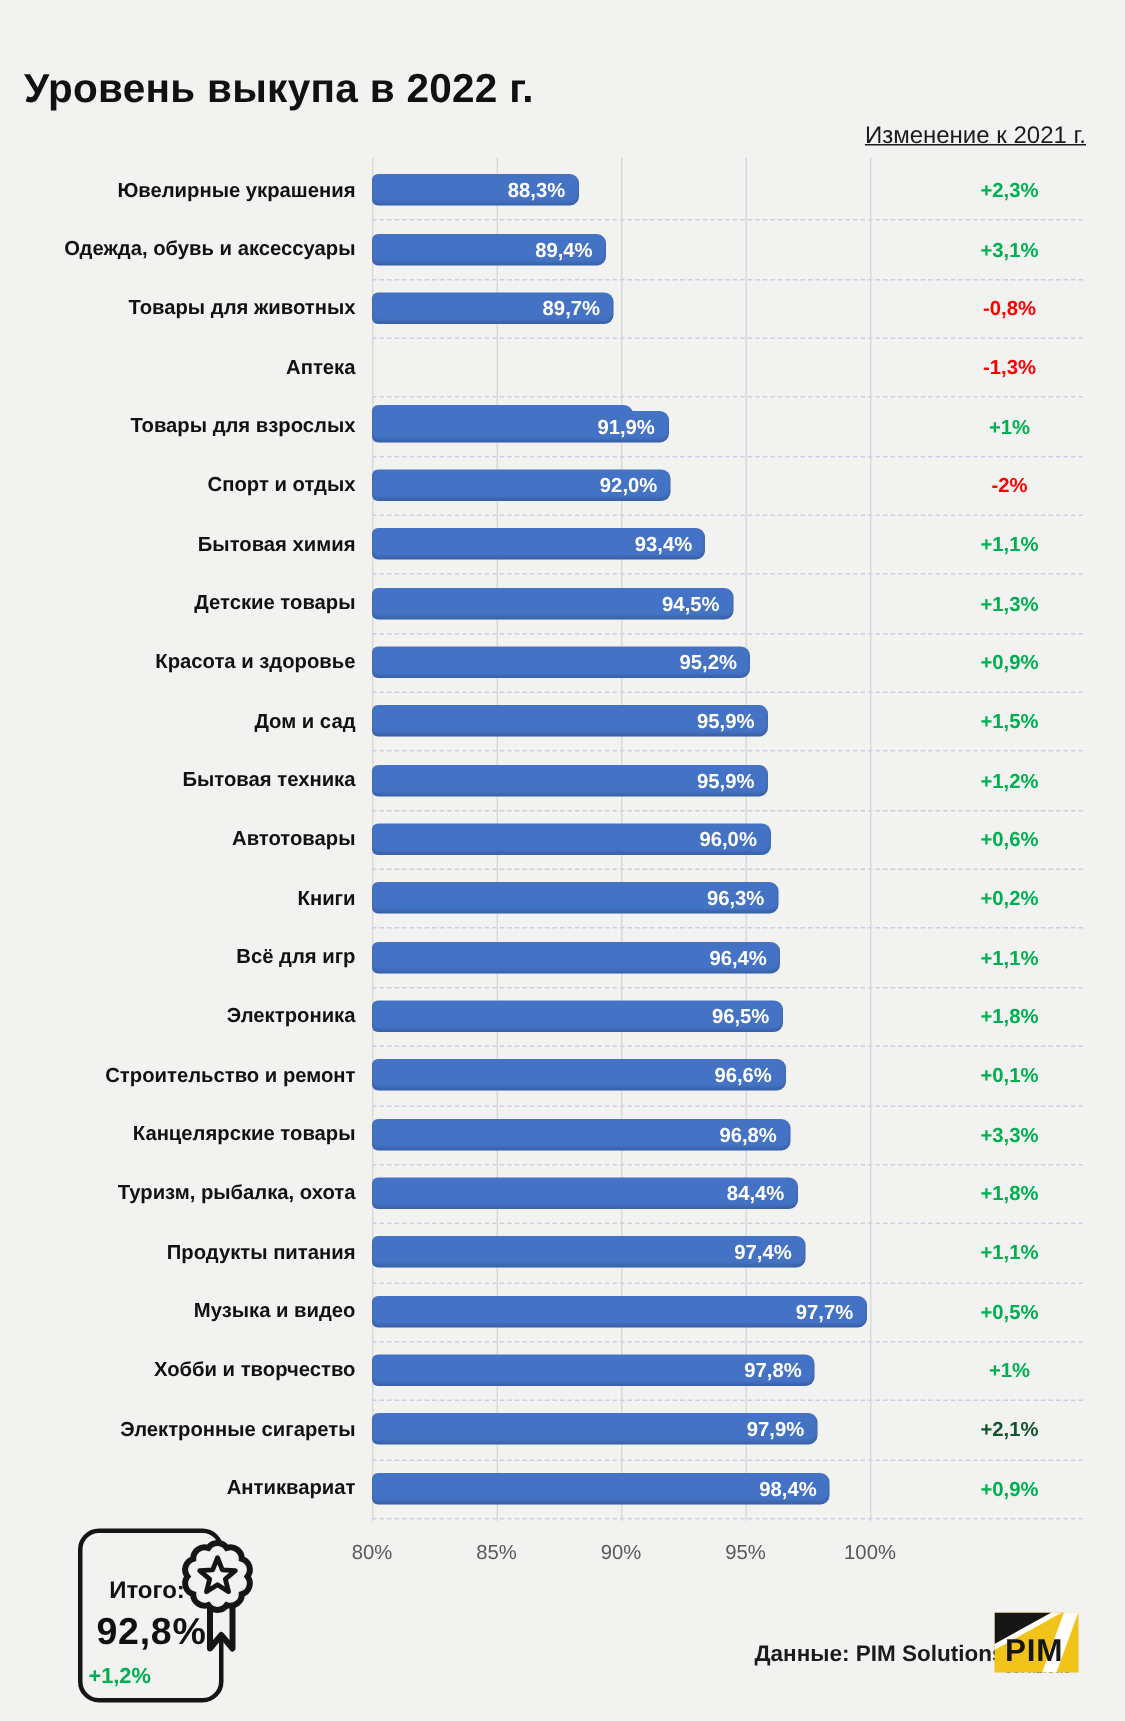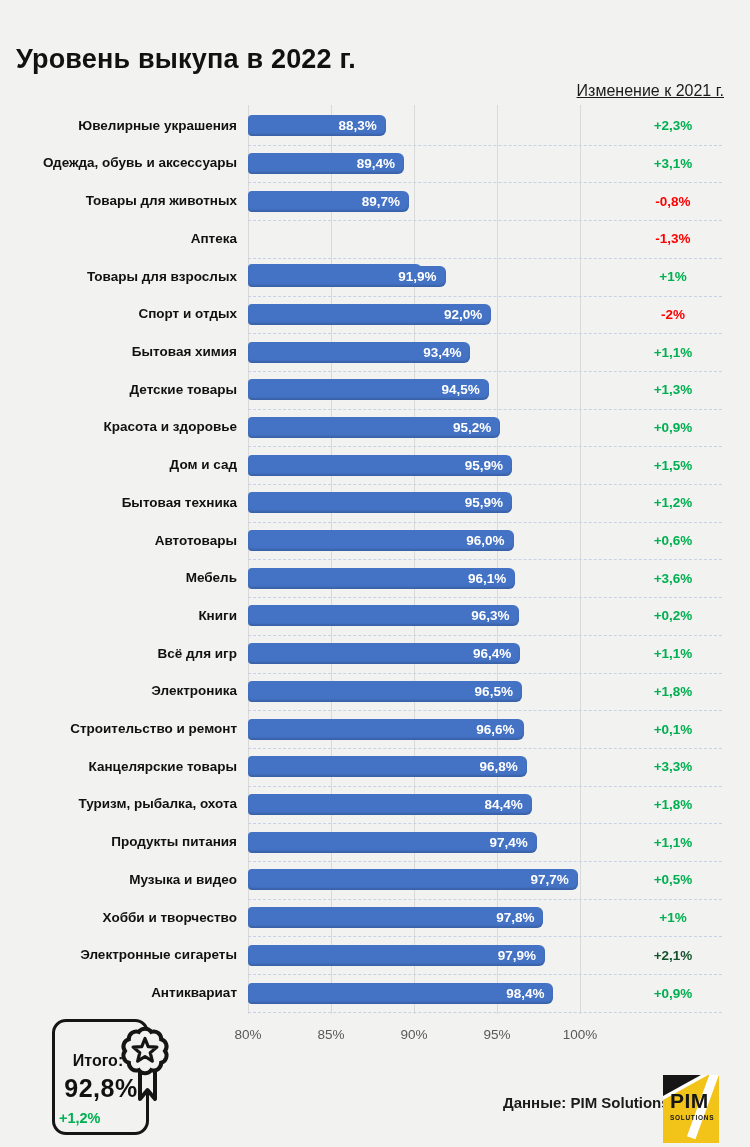--- a/index.html
+++ b/index.html
@@ -29,21 +29,21 @@
   .badge-rect{position:absolute;left:52px;top:1019px;width:97px;height:116px;
               border:3.5px solid #151515;border-radius:14px;box-sizing:border-box;}
   .badge-icon{position:absolute;left:115px;top:1023px;width:60px;height:84px;}
   .badge-label{position:absolute;left:52px;top:1052px;width:92px;text-align:center;
                font-size:16px;font-weight:bold;color:#111;}
   .badge-value{position:absolute;left:52px;top:1074px;width:98px;text-align:center;
                font-size:25px;font-weight:bold;color:#111;letter-spacing:.5px;}
   .badge-change{position:absolute;left:59px;top:1110px;font-size:14.5px;font-weight:bold;}
   
   .attribution{position:absolute;left:503px;top:1094px;font-size:15px;font-weight:bold;color:#1b1b1b;}
-  .logo{position:absolute;left:663px;top:1075px;width:56px;height:68px;background:#F2C318;overflow:hidden;}
+  .logo{position:absolute;left:663px;top:1075px;width:56px;height:40px;background:#F2C318;overflow:hidden;}
   .logo-tri-gap{position:absolute;left:0;top:0;width:0;height:0;
                 border-top:25px solid #FFFFFF;border-right:45px solid transparent;}
   .logo-tri{position:absolute;left:0;top:0;width:0;height:0;
             border-top:21px solid #161616;border-right:38px solid transparent;}
   .logo-slash{position:absolute;left:36px;top:-7px;width:9px;height:72px;background:#FFFFFF;
               transform:rotate(20deg);}
   .logo-text{position:absolute;left:7px;top:14px;z-index:3;font-size:21px;font-weight:bold;
              color:#161616;letter-spacing:.5px;}
   .logo-sub{position:absolute;left:7px;top:39px;z-index:3;font-size:6.5px;font-weight:bold;
             color:#161616;letter-spacing:.7px;}
@@ -111,21 +111,21 @@
             <div class="bar" style="width: 59.5%;">
               <span class="value">91,9%</span>
             </div>
           </div>
           <div class="change" style="color: rgb(0, 176, 80);">+1%</div>
           <div class="sep"></div>
         </div>
         <div class="row">
           <div class="label">Спорт и отдых</div>
           <div class="track">
-            <div class="bar" style="width: 60%; padding-left: 44px;">
+            <div class="bar" style="width: 60%;">
               <span class="value">92,0%</span>
             </div>
           </div>
           <div class="change" style="color: rgb(255, 0, 0);">-2%</div>
           <div class="sep"></div>
         </div>
         <div class="row">
           <div class="label">Бытовая химия</div>
           <div class="track">
             <div class="bar" style="width: 67%;">
@@ -176,30 +176,20 @@
           <div class="sep"></div>
         </div>
         <div class="row">
           <div class="label">Автотовары</div>
           <div class="track">
             <div class="bar" style="width: 80%;">
               <span class="value">96,0%</span>
             </div>
           </div>
           <div class="change" style="color: rgb(0, 176, 80);">+0,6%</div>
-          <div class="sep"></div>
-        </div>
-        <div class="row">
-          <div class="label">Мебель</div>
-          <div class="track">
-            <div class="bar" style="width: 80.5%;">
-              <span class="value">96,1%</span>
-            </div>
-          </div>
-          <div class="change" style="color: rgb(0, 176, 80);">+3,6%</div>
           <div class="sep"></div>
         </div>
         <div class="row">
           <div class="label">Книги</div>
           <div class="track">
             <div class="bar" style="width: 81.5%;">
               <span class="value">96,3%</span>
             </div>
           </div>
           <div class="change" style="color: rgb(0, 176, 80);">+0,2%</div>

